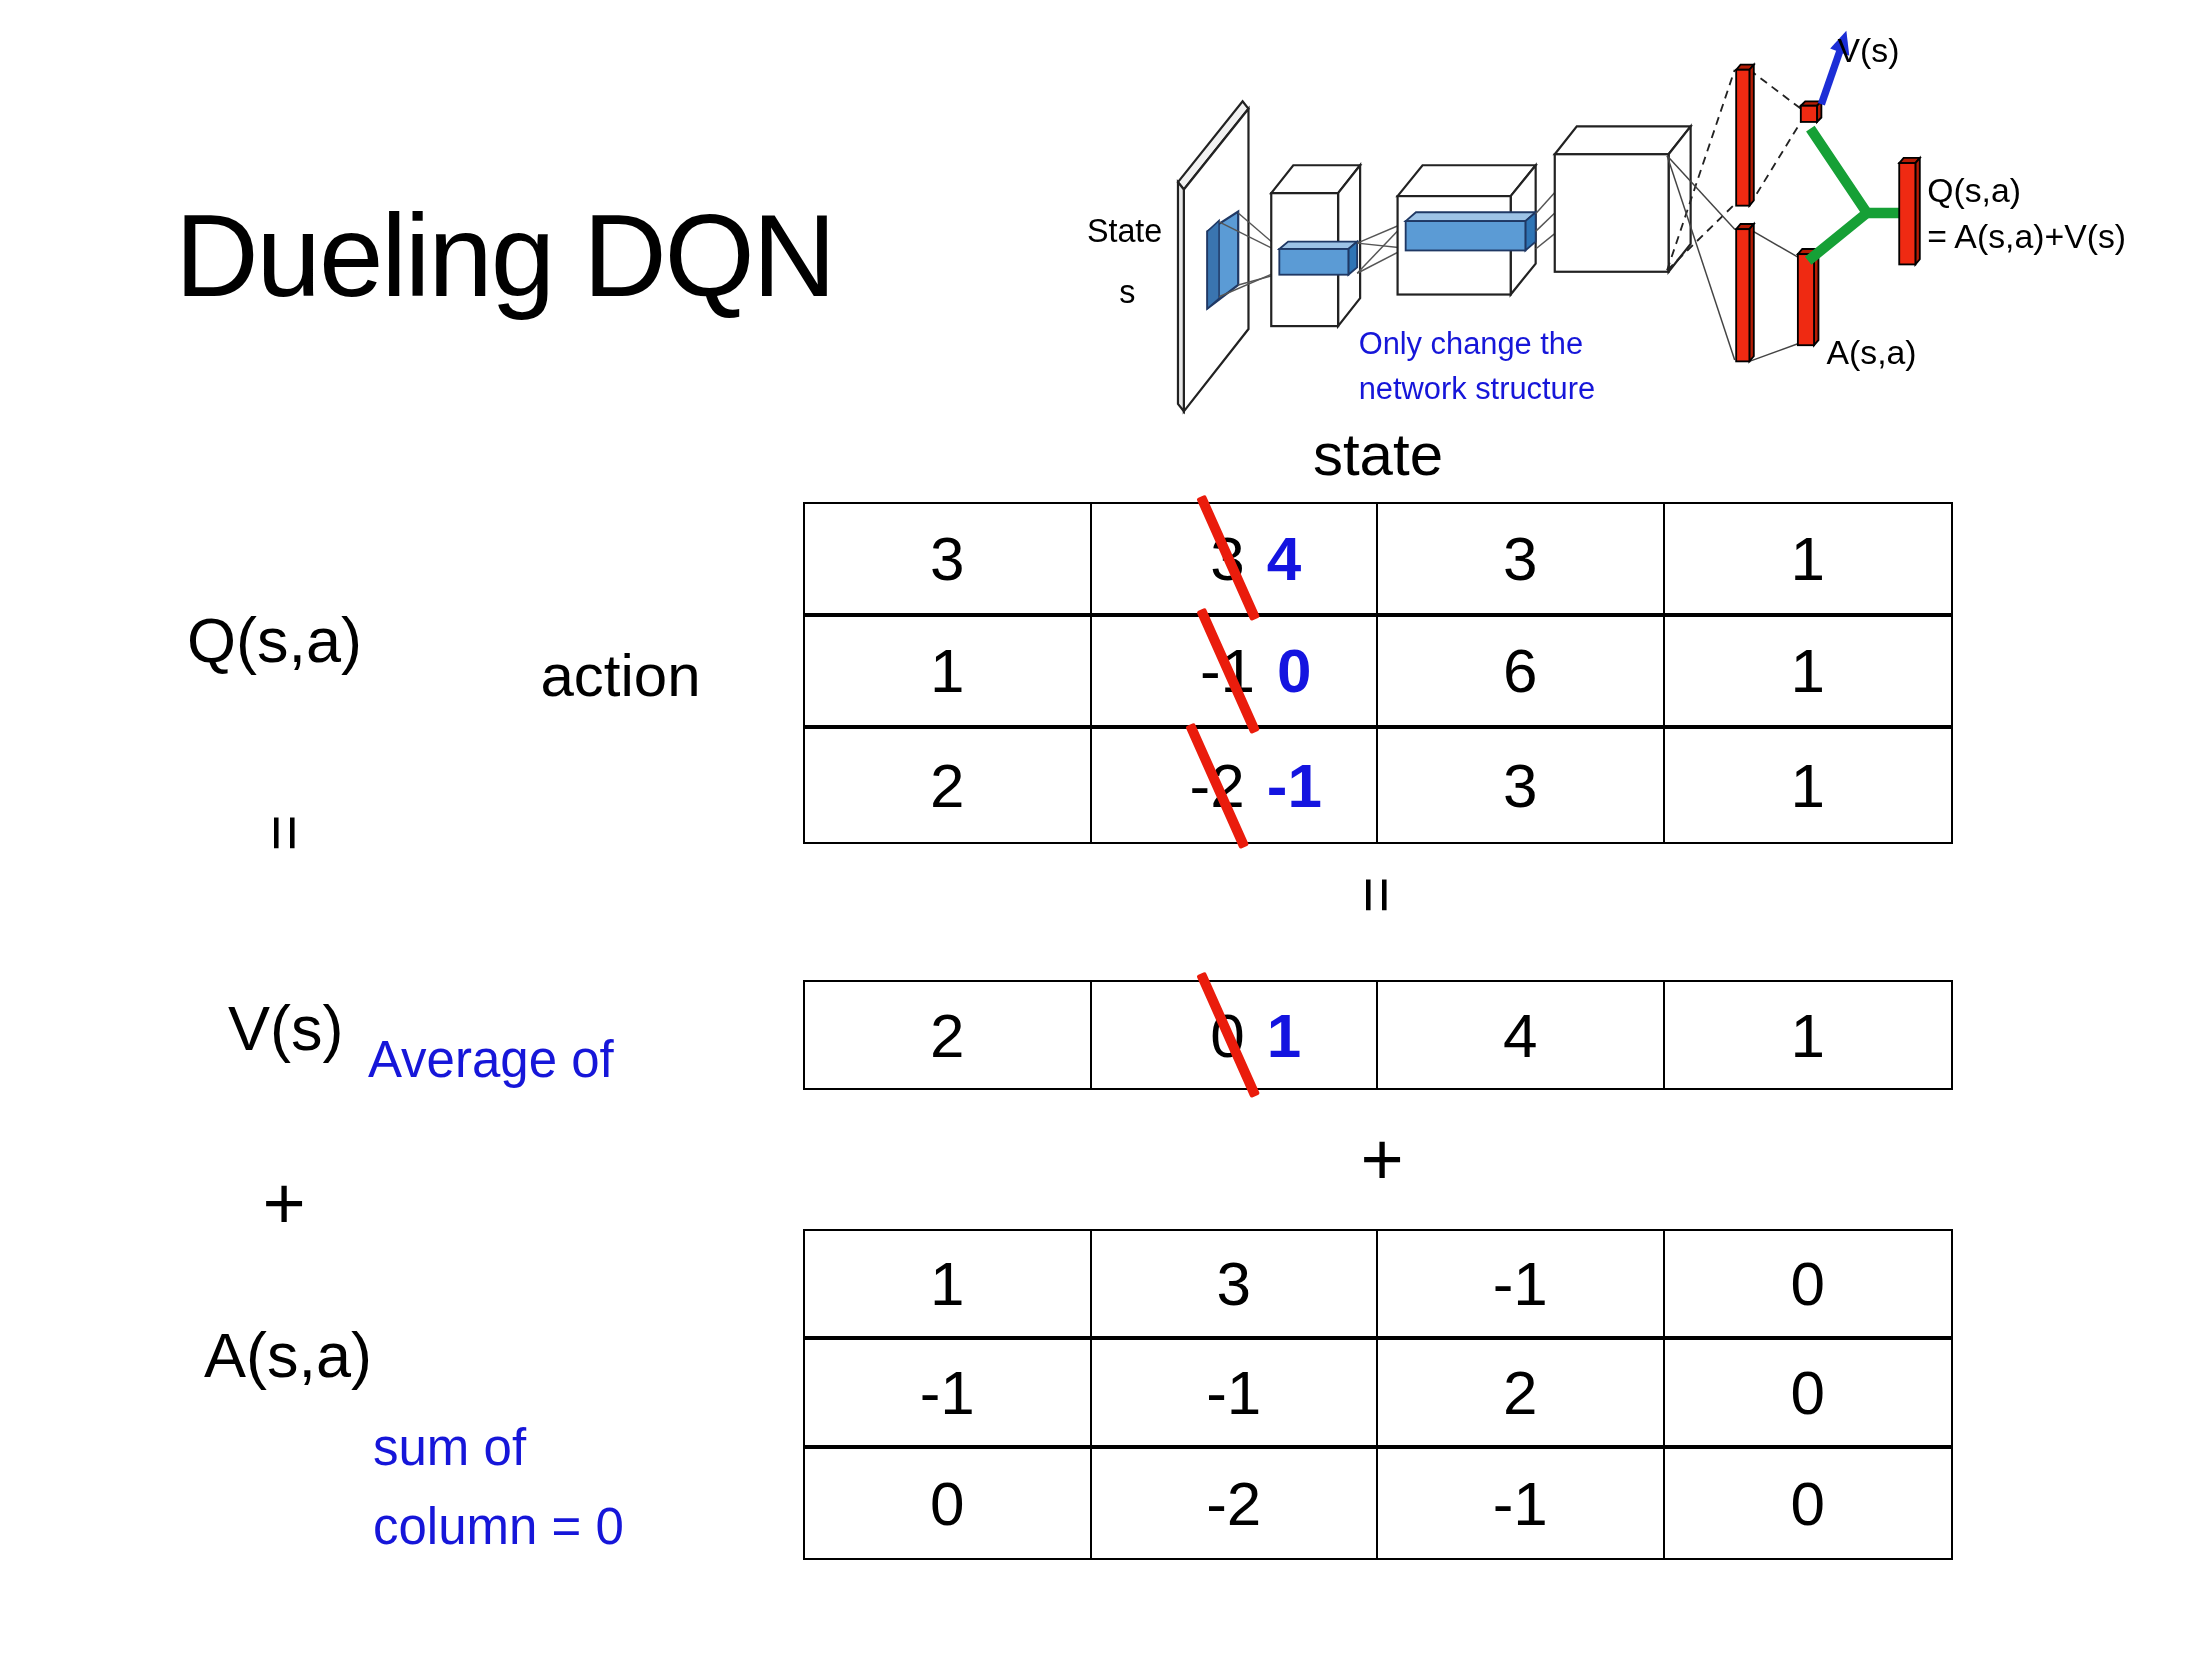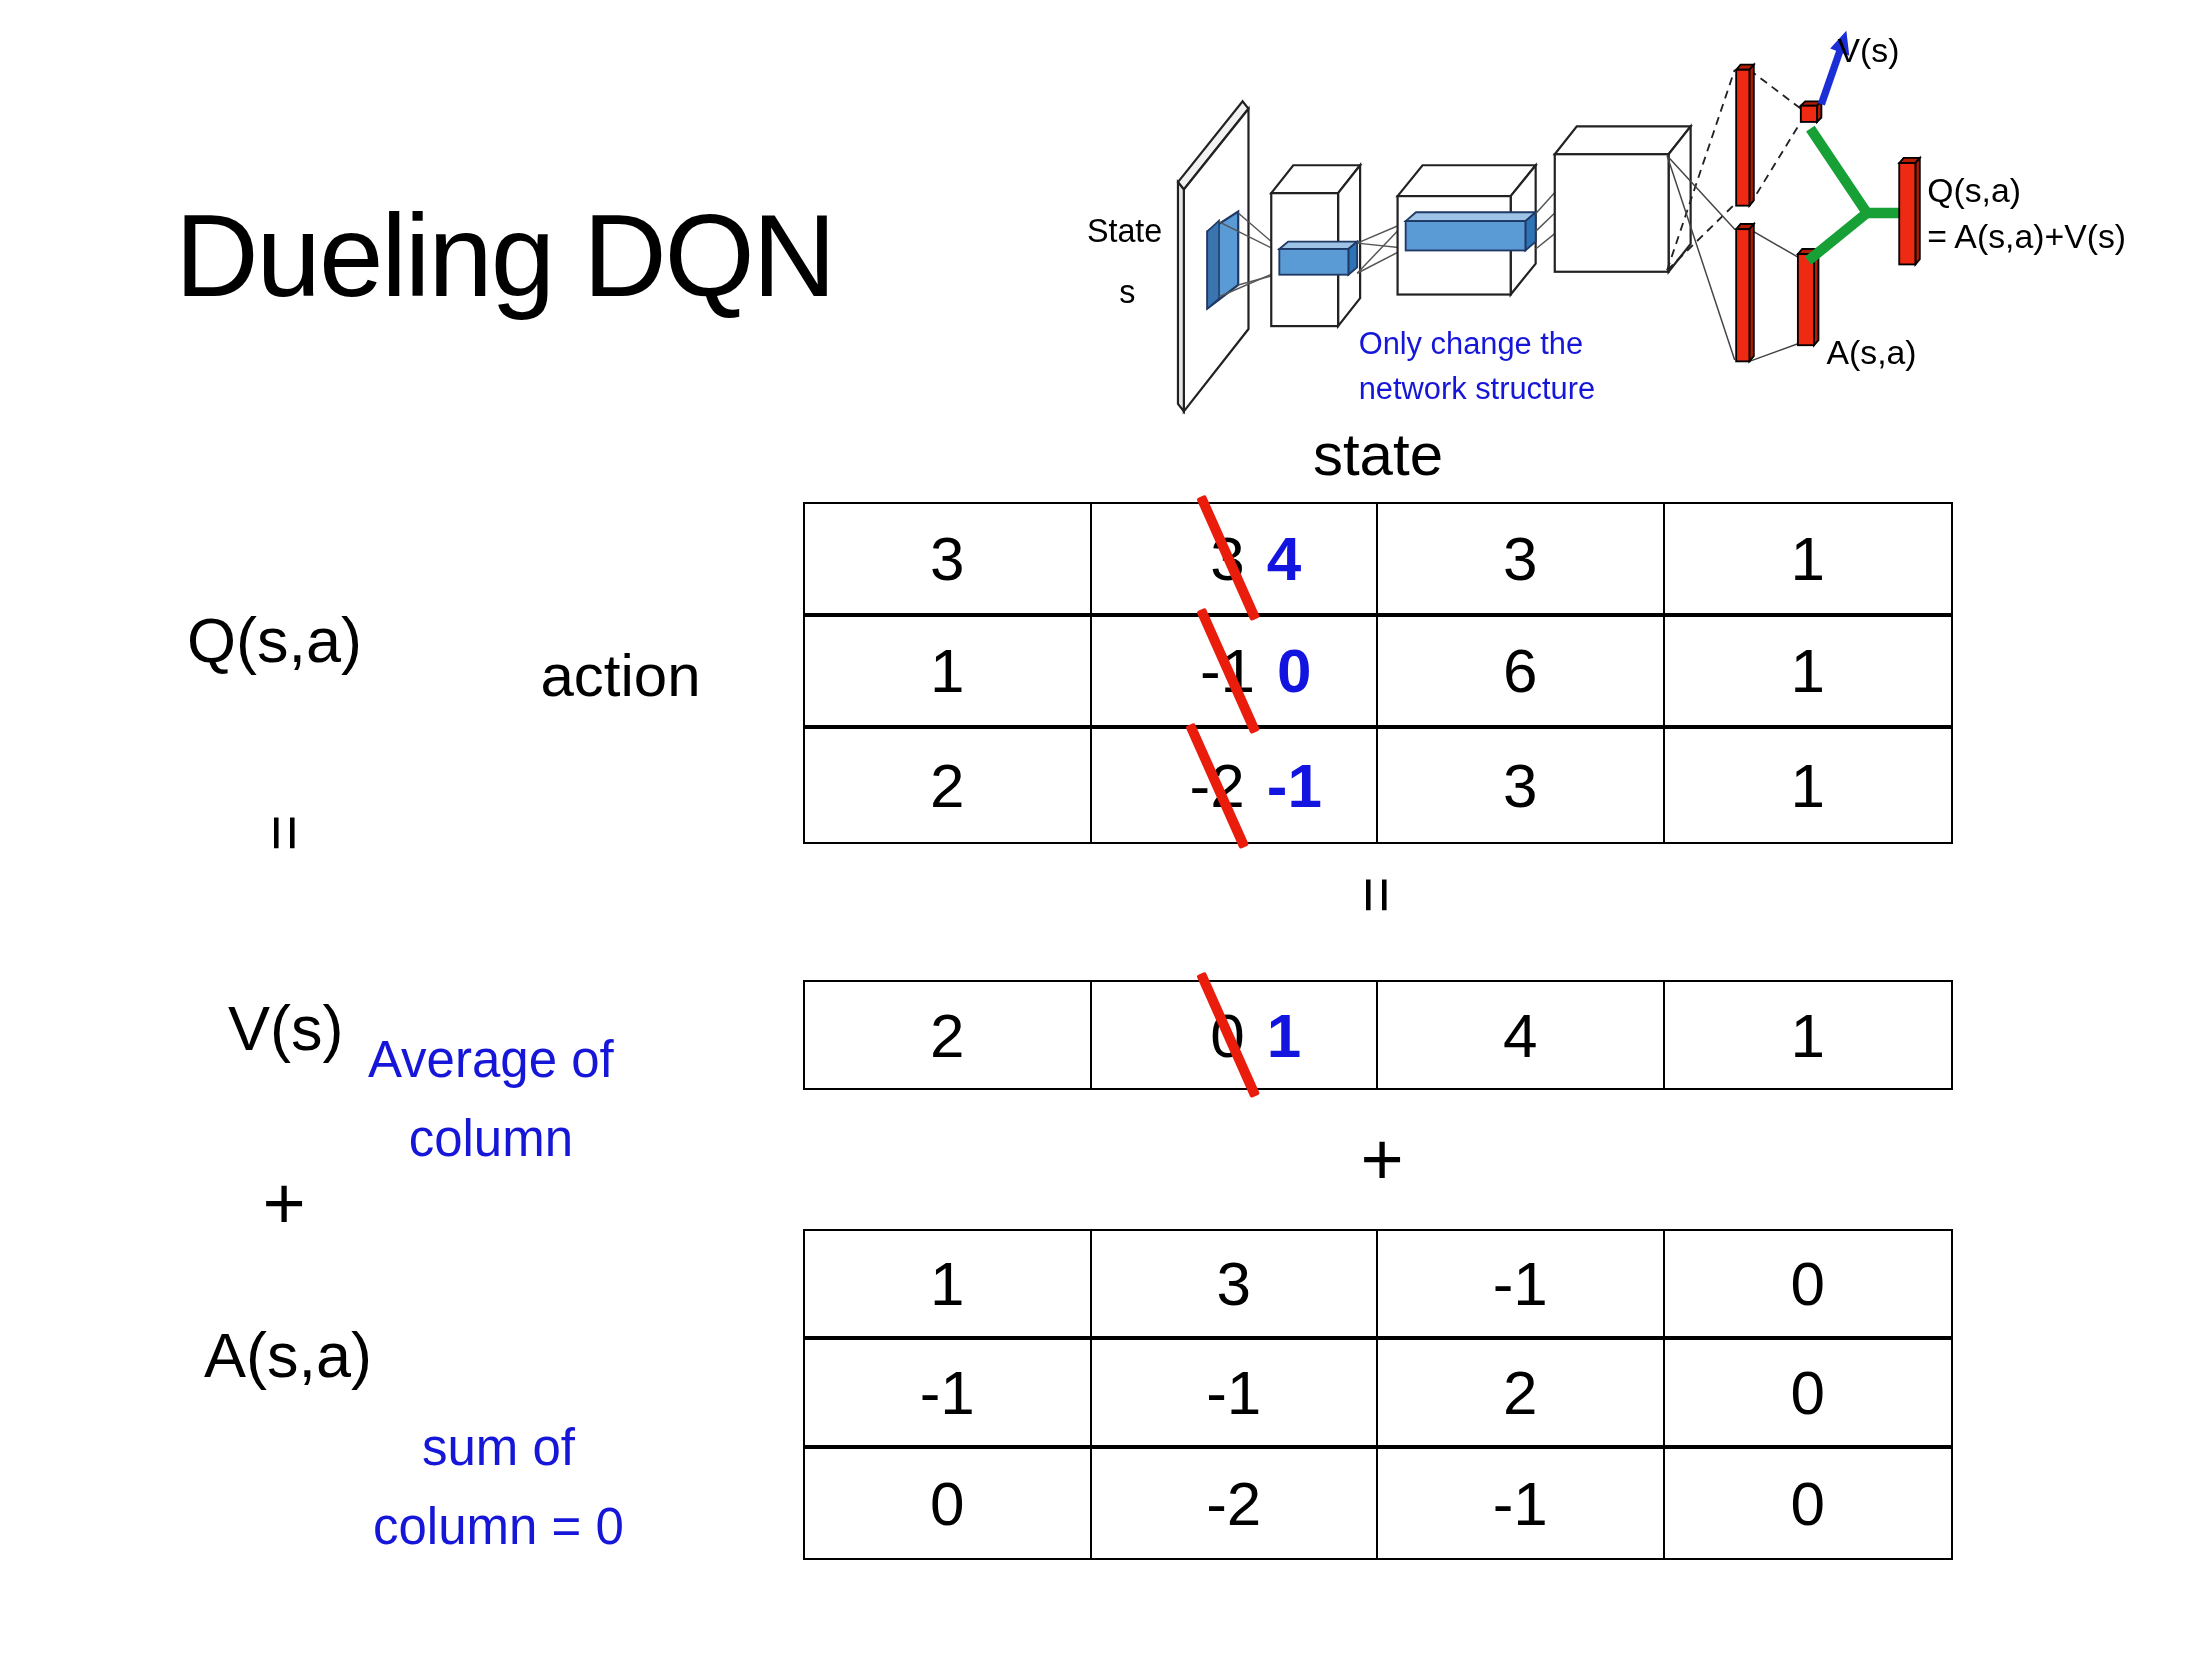--- a/index.html
+++ b/index.html
@@ -3,21 +3,21 @@
 <meta charset="utf-8">
 <style>
   html,body{margin:0;padding:0;background:#888;}
   .slide{position:relative;width:2205px;height:1654px;background:#ffffff;overflow:hidden;
          font-family:"Liberation Sans",sans-serif;color:#000;}
   .title{position:absolute;left:175px;top:176px;font-size:116px;font-weight:400;letter-spacing:-2.2px;margin-top:13px;}
 
   
   .lbl{position:absolute;white-space:nowrap;}
   .f86{font-size:63px;}
-  .blue-note{font-size:51px;line-height:1.55;color:#1616d9;text-align:center;}
+  .blue-note{font-size:51px;line-height:1.55;color:#1616d9;}
   .center-pt{transform:translate(-50%,-50%);}
   .rot90{transform:translate(-50%,-50%) rotate(90deg);}
 
   
   .tbl{position:absolute;left:803px;width:1150px;border:2.9px solid #000;
        display:grid;grid-template-columns:repeat(4,1fr);grid-auto-rows:1fr;box-sizing:border-box;background:#fff;}
   #q-table{top:502px;height:342px;}
   #v-table{top:980px;height:110px;}
   #a-table{top:1229px;height:331px;}
   .cell{position:relative;display:flex;align-items:center;justify-content:center;
@@ -163,21 +163,20 @@
     <text x="1085" y="495" font-size="46">A(s,a)</text>
     <text x="448" y="482" font-size="42" fill="#1616d9">Only change the</text>
     <text x="448" y="543" font-size="42" fill="#1616d9">network structure</text>
   </svg>
 
   <div class="lbl f86" style="left:187px;top:604px;">Q(s,a)</div>
   <div class="lbl f86 rot90" style="left:285px;top:833px;">=</div>
   <div class="lbl f86" style="left:228px;top:992px;">V(s)</div>
   <div class="lbl" style="left:368px;top:1020px;">
     <div class="blue-note">Average of</div>
-    <div class="blue-note">column</div>
   </div>
   <div class="lbl center-pt" style="left:284px;top:1203px;font-size:74px;">+</div>
   <div class="lbl f86" style="left:204px;top:1319px;">A(s,a)</div>
   <div class="lbl" style="left:373px;top:1408px;">
     <div class="blue-note">sum of</div>
     <div class="blue-note">column = 0</div>
   </div>
 
   <div class="lbl" style="left:803px;top:420px;width:1150px;text-align:center;font-size:60px;">state</div>
   <div class="lbl" style="left:470px;top:641px;width:301px;text-align:center;font-size:60px;">action</div>

